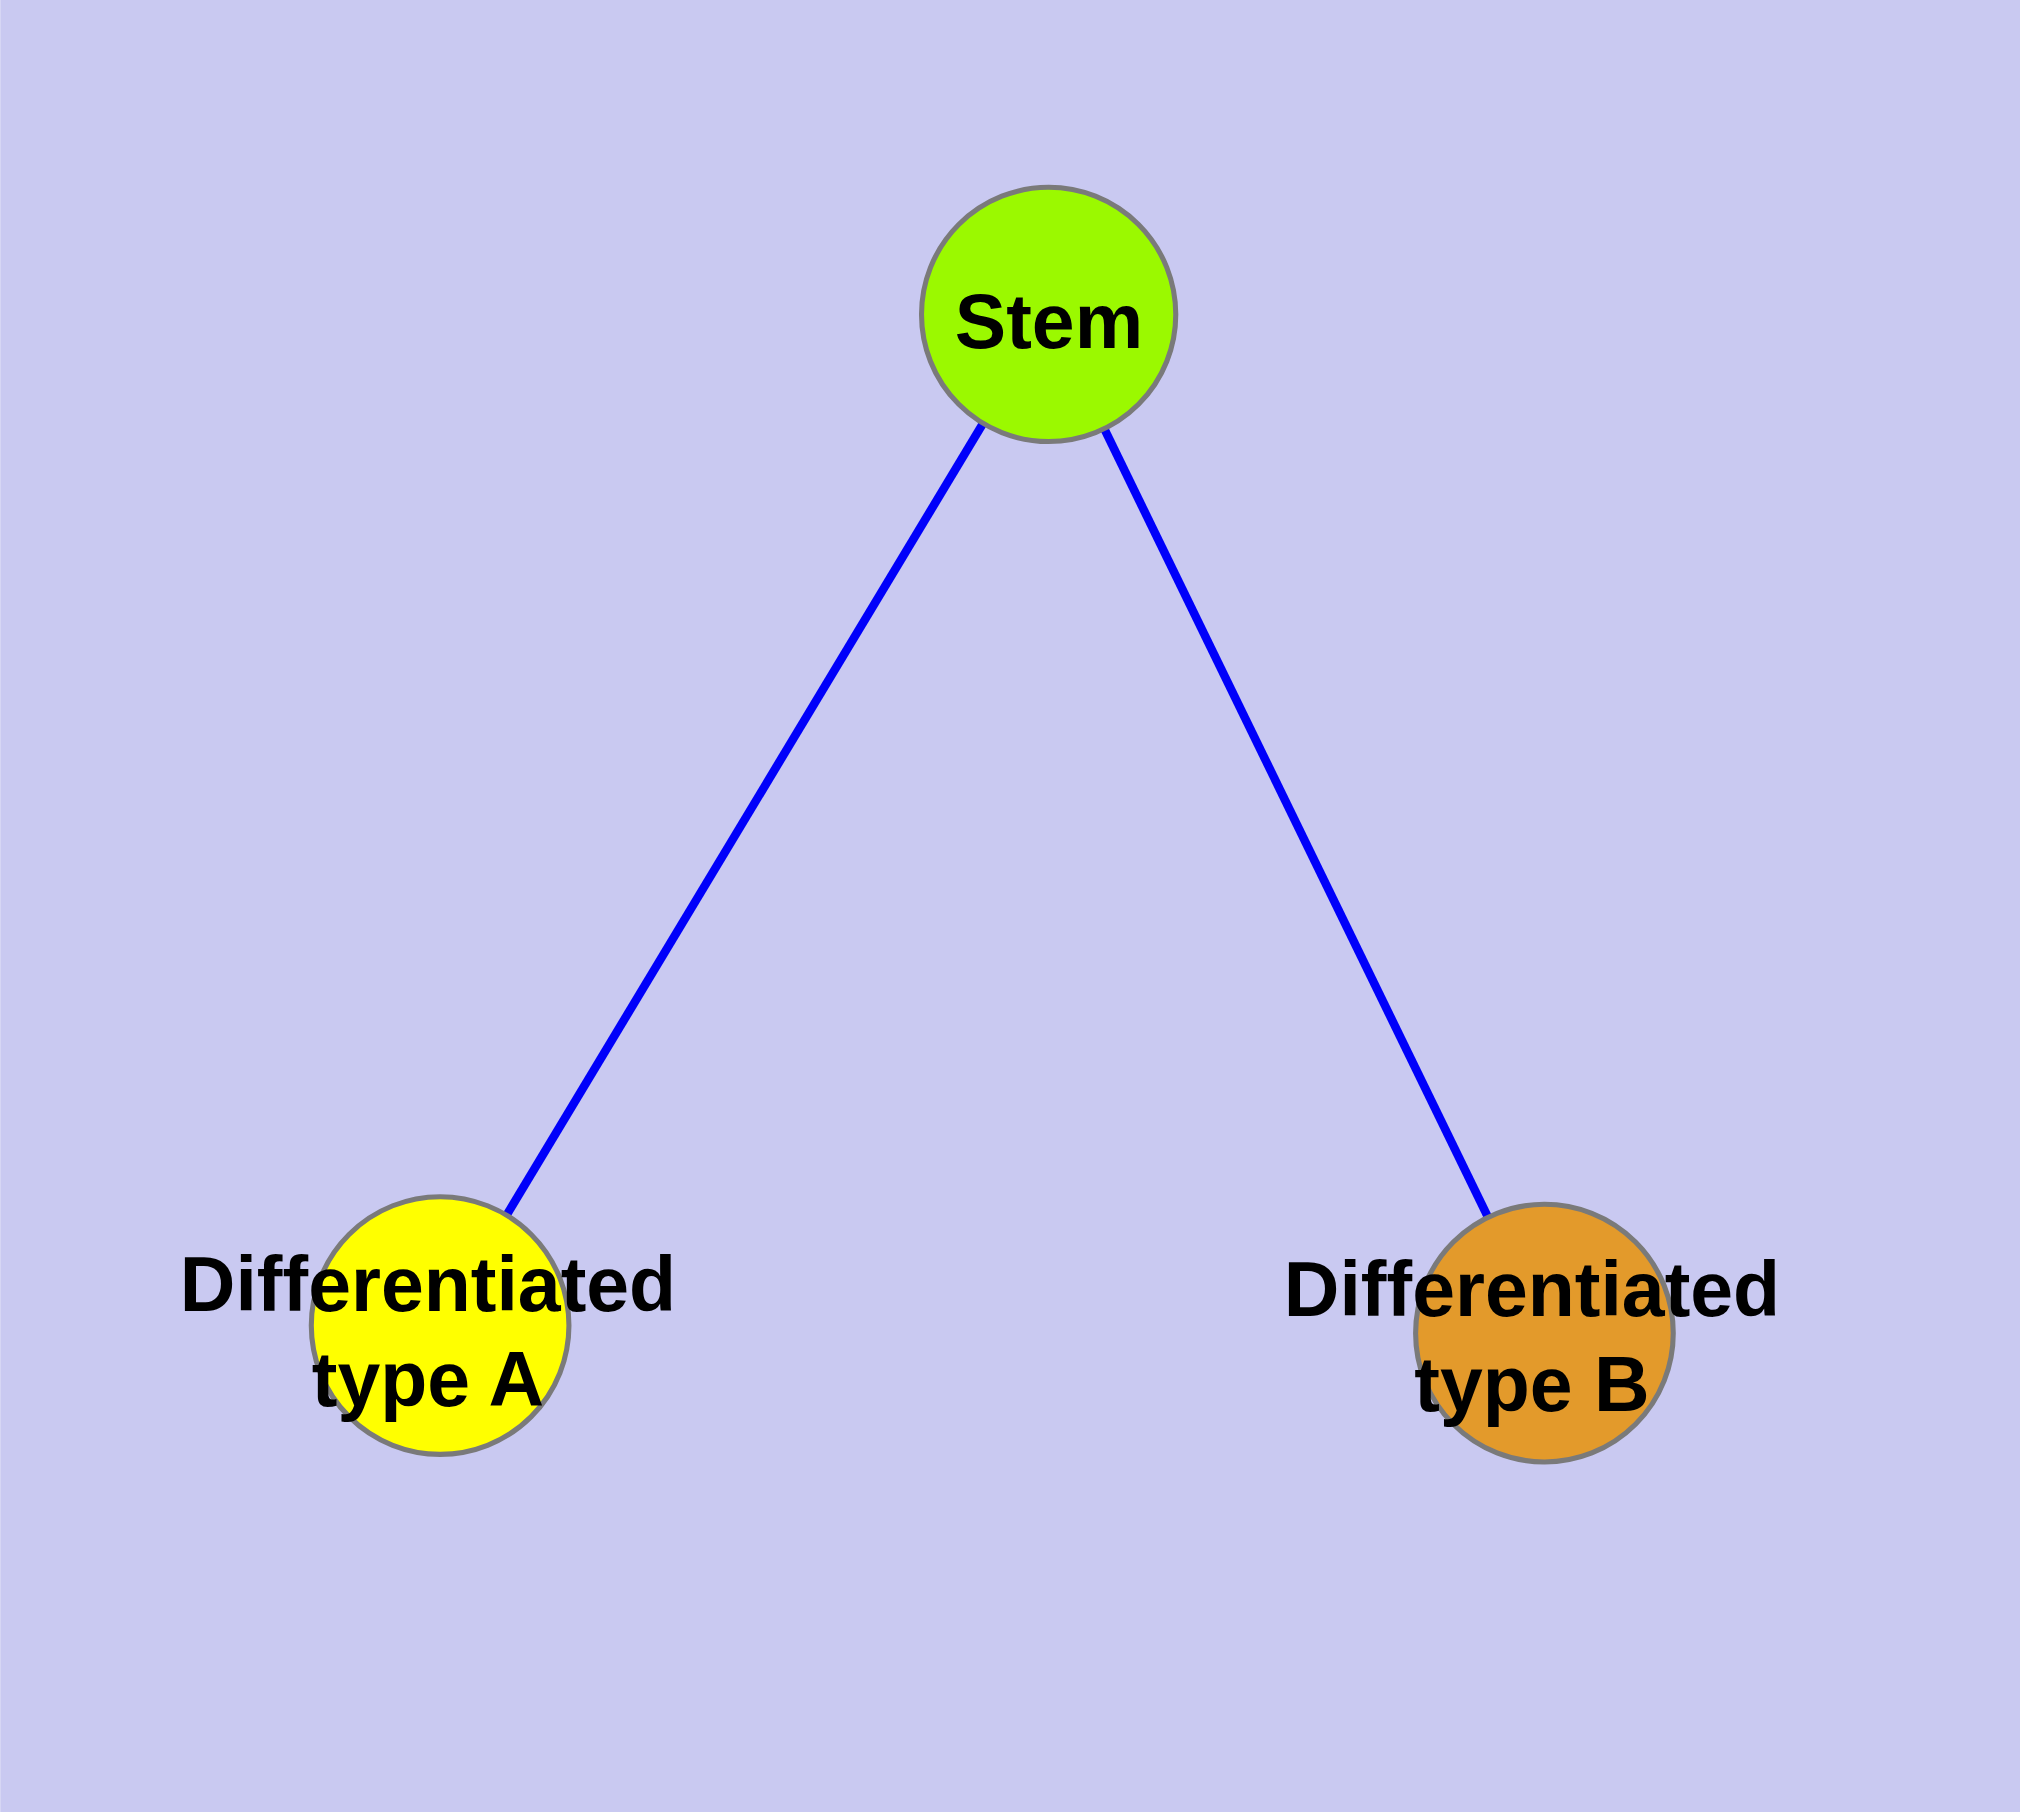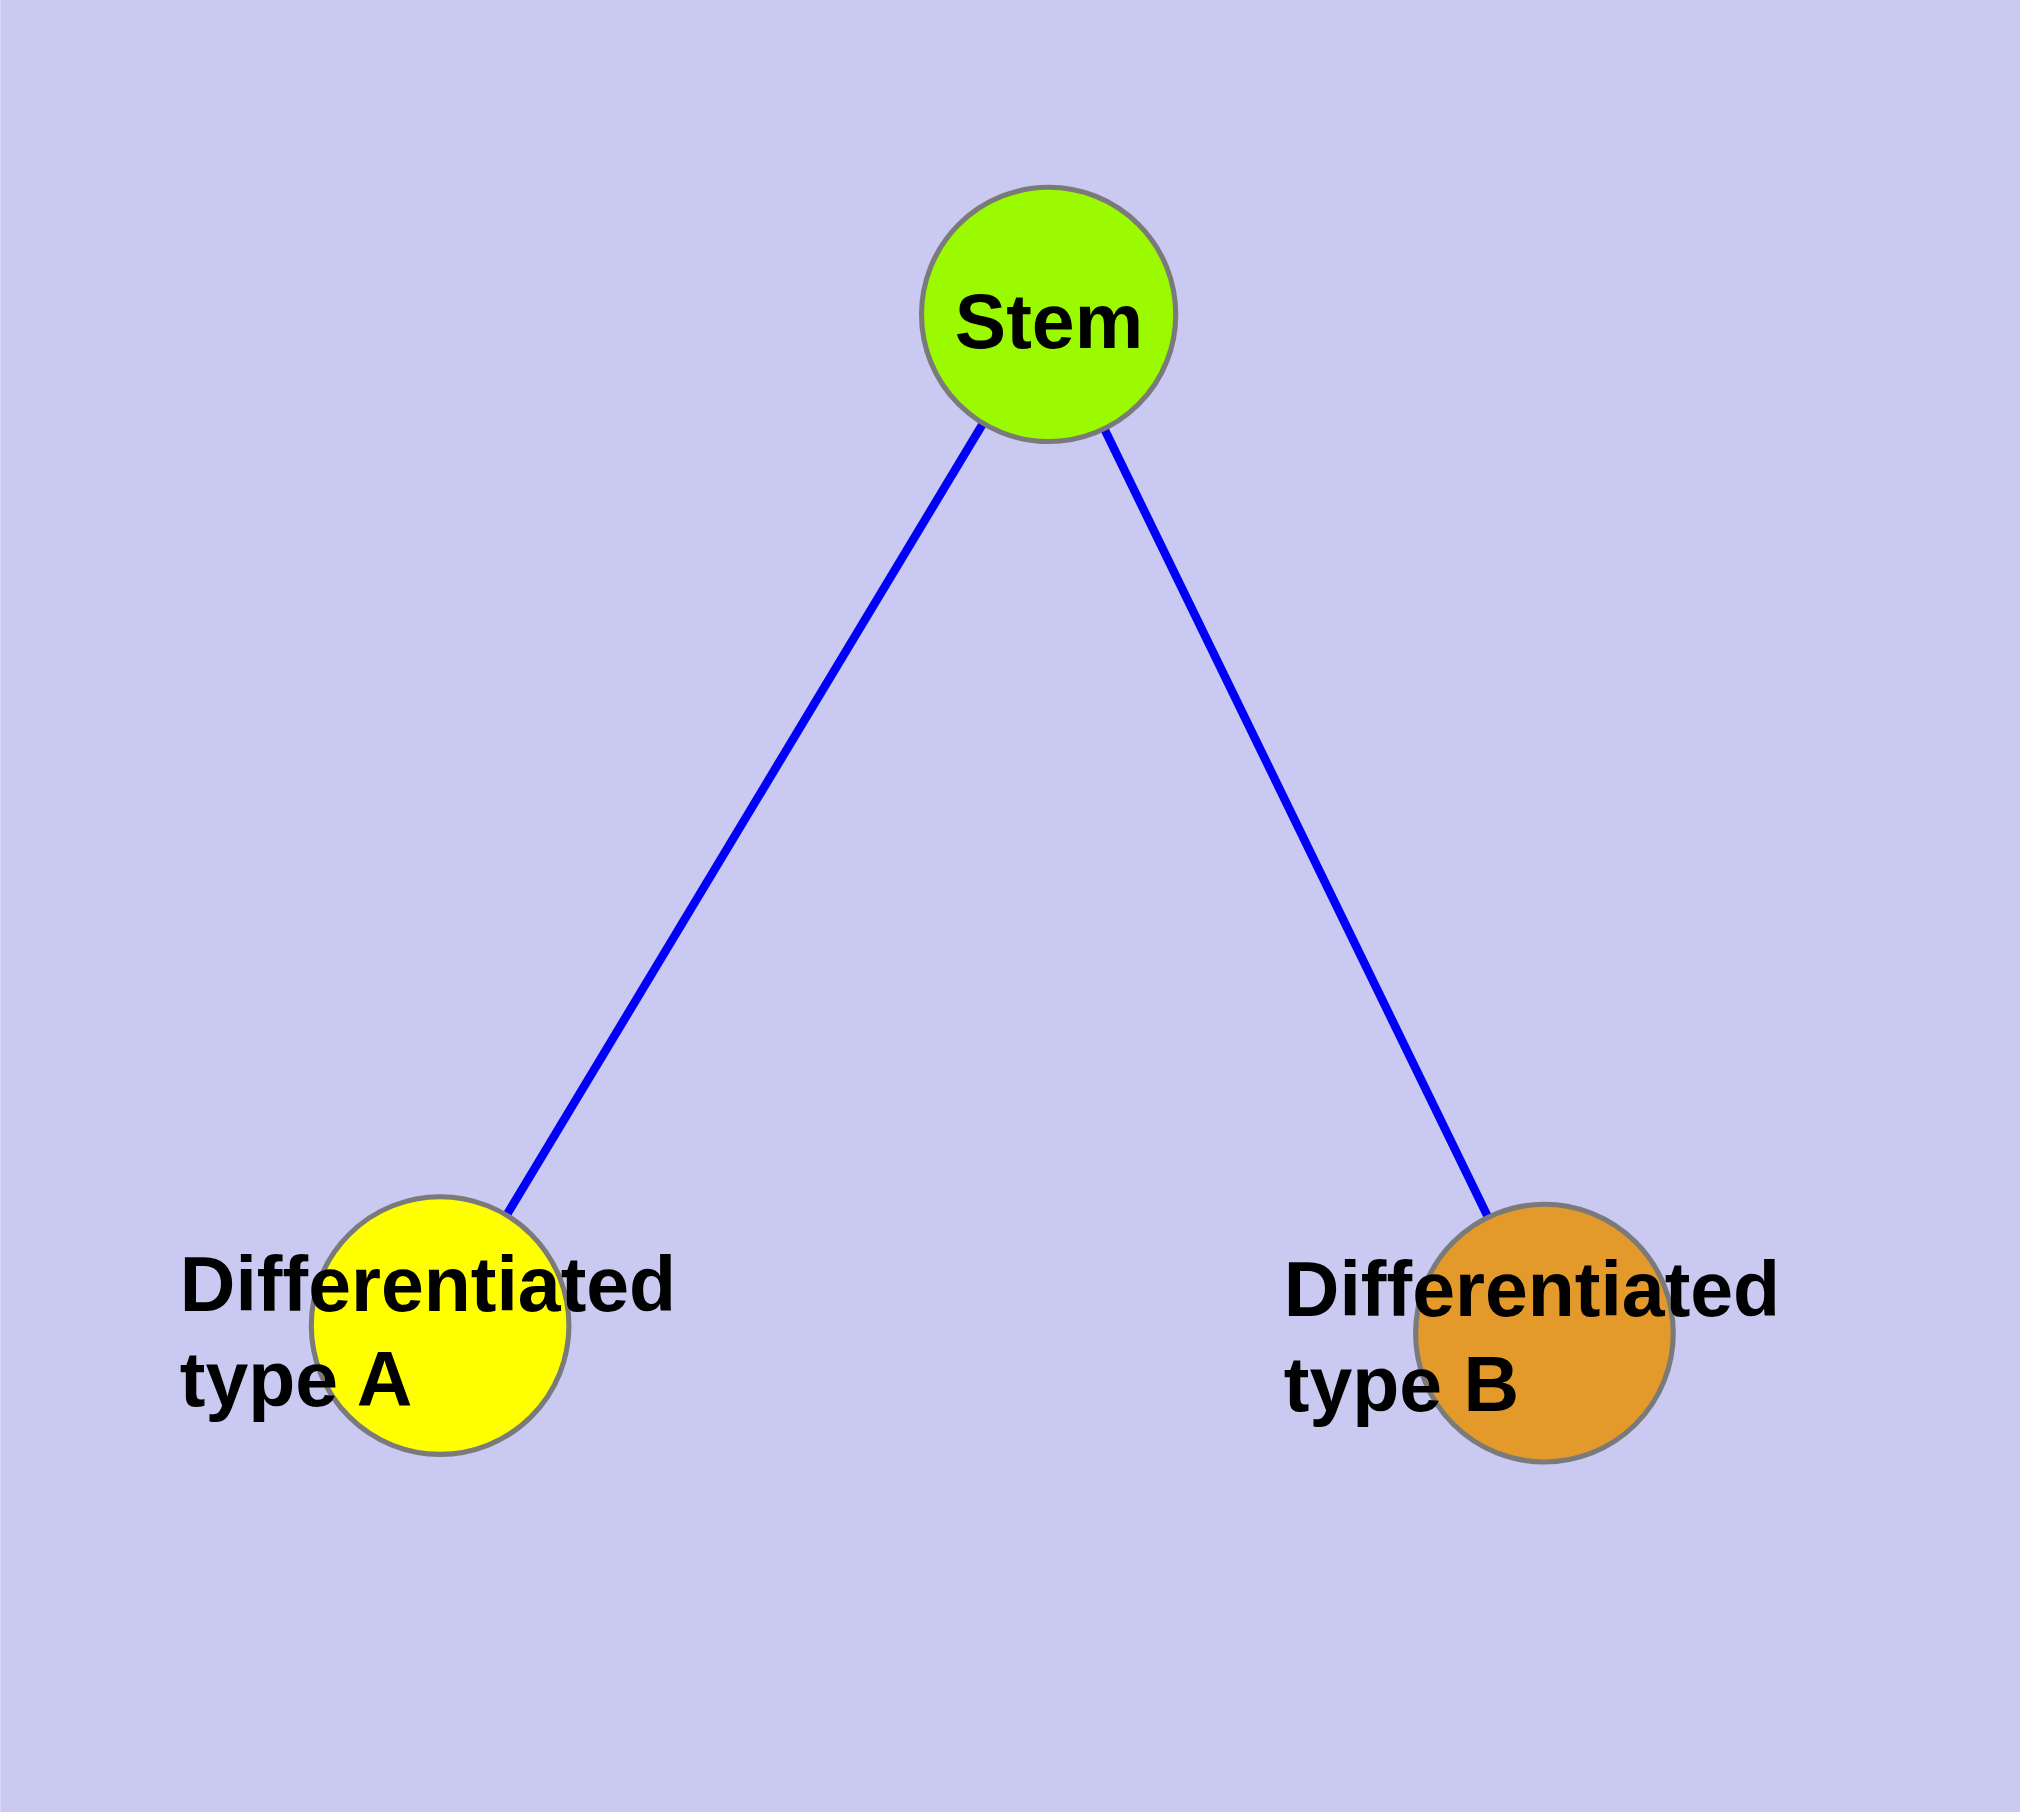--- a/index.html
+++ b/index.html
@@ -26,20 +26,21 @@
     top: 0;
   }
   .node-label {
     position: absolute;
     transform: translate(-50%, -50%);
     font-family: "Liberation Sans", sans-serif;
     font-weight: bold;
     font-size: 77px;
     line-height: 95px;
     color: #000000;
+    text-align: center;
     white-space: pre-line;
     pointer-events: none;
   }
   #label-stem  { left: 1049px; top: 321px;  }
   #label-typea { left: 428px;  top: 1332px; }
   #label-typeb { left: 1532px; top: 1337px; }
 </style>
 </head>
 <body>
 

